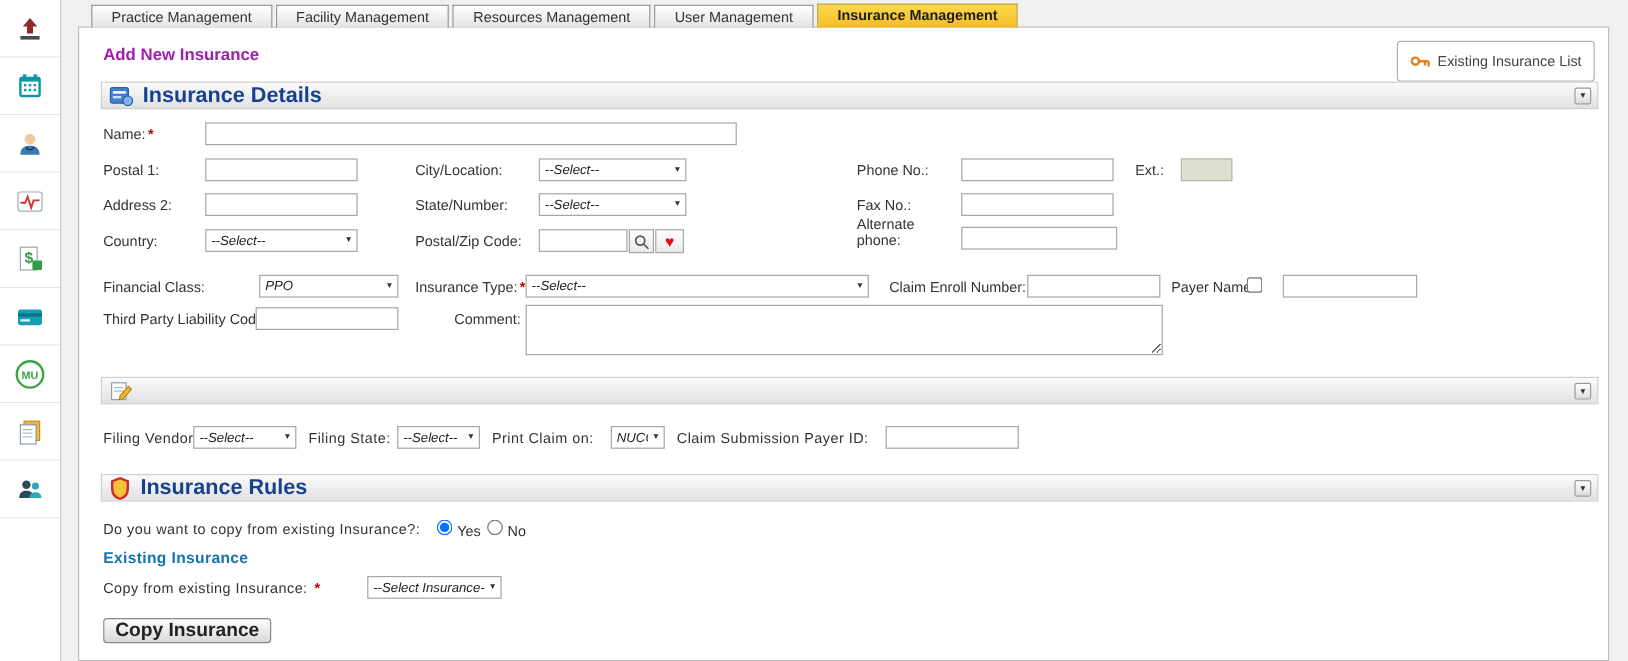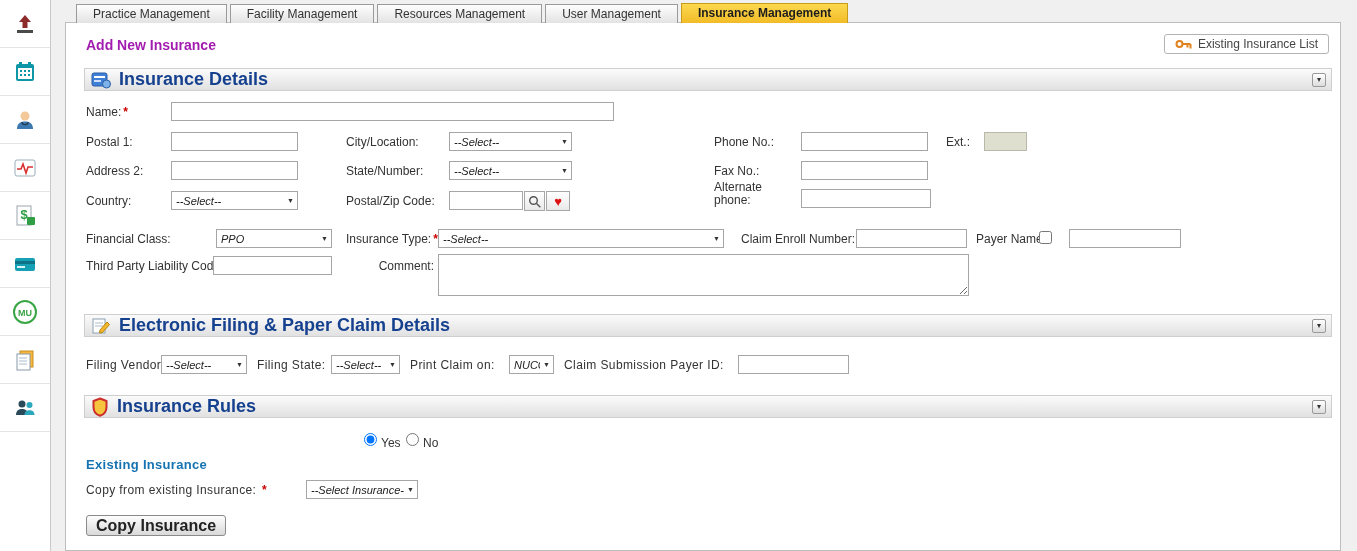--- a/index.html
+++ b/index.html
@@ -13,21 +13,21 @@
 
   
   .tabbar{position:absolute;left:76px;top:3px;display:flex;gap:3px;align-items:flex-end;z-index:3;}
   .tab{height:19px;line-height:18px;padding:0 16px;background:linear-gradient(#fefefe,#e3e3e3);
        border:1px solid #9a9a9a;border-bottom:none;color:#333;cursor:pointer;white-space:nowrap;}
   .tab.active{background:linear-gradient(#fcd84e,#f2bc28);border-color:#c79c1b;font-weight:bold;color:#1d1d1d;height:20px;line-height:19px;}
 
   
   .panel{position:absolute;left:65px;top:22px;width:1276px;height:529px;background:#fff;border:1px solid #bdbdbd;z-index:2;}
   .page-title{position:absolute;left:20px;top:14px;font-size:14px;font-weight:bold;color:#a21caf;}
-  .btn-existing{position:absolute;right:11px;top:11px;height:20px;display:flex;align-items:center;gap:6px;
+  .btn-existing{position:absolute;right:11px;top:11px;height:34px;display:flex;align-items:center;gap:6px;
        padding:0 10px;border:1px solid #b3b3b3;border-radius:3px;background:#fff;font-size:12px;color:#444;cursor:pointer;}
 
   .sec-bar{position:absolute;left:18px;width:1248px;height:23px;background:linear-gradient(#fbfbfb,#e1e1e1);
        border:1px solid #cfcfcf;display:flex;align-items:center;padding:0 6px;gap:8px;}
   .sec-title{font-size:18px;font-weight:bold;color:#16418f;}
   .collapse-btn{position:absolute;right:5px;top:4px;width:14px;height:14px;border:1px solid #9a9a9a;border-radius:2px;
        background:linear-gradient(#ffffff,#dcdcdc);font-size:8px;line-height:12px;text-align:center;color:#333;cursor:pointer;}
 
   .lbl{position:absolute;font-size:12px;color:#333;white-space:nowrap;}
   .sp{letter-spacing:0.4px;}
@@ -222,21 +222,20 @@
   <div class="lbl" style="left:300px;top:236px;width:68px;text-align:right;">Comment:</div>
   <textarea class="ta" style="left: 372px; top: 231px; width: 531px; height: 42px;"></textarea>
 
   <div class="sec-bar" style="top:291px;">
     <svg width="20" height="18">
         <rect x="2" y="2" width="12" height="14" fill="#fff" stroke="#8aa0b0"></rect>
         <line x1="4" y1="6" x2="12" y2="6" stroke="#aabccc"></line>
         <line x1="4" y1="9" x2="12" y2="9" stroke="#aabccc"></line>
         <path d="M9 13 L16 5 L18.5 7.5 L11.5 15.5 L8.5 16 Z" fill="#f2b72e" stroke="#b8860b"></path>
       </svg>
-    <span class="sec-title">Electronic Filing &amp; Paper Claim Details</span>
     <div class="collapse-btn"><span>▾</span></div>
   </div>
 
   <div class="lbl sp" style="left:20px;top:335px;">Filing Vendor:</div>
   <div class="sel" style="left:95px;top:332px;width:86px;">
     <span class="sel-text">--Select--</span>
       <span class="sel-arrow">▼</span>
   </div>
   <div class="lbl sp" style="left:191px;top:335px;">Filing State:</div>
   <div class="sel" style="left:265px;top:332px;width:69px;">
@@ -252,20 +251,21 @@
   <input class="inp" style="left: 672px; top: 332px; width: 111px;" value="">
 
   <div class="sec-bar" style="top:372px;">
     <svg width="18" height="20">
         <path d="M9 1.5 L15.5 4 V10 C15.5 14.8 12.8 17.6 9 18.7 C5.2 17.6 2.5 14.8 2.5 10 V4 Z" fill="#f5c33c" stroke="#cc2b2b" stroke-width="2"></path>
       </svg>
     <span class="sec-title">Insurance Rules</span>
     <div class="collapse-btn"><span>▾</span></div>
   </div>
 
+  <div class="lbl sp" style="left:20px;top:411px;">Do you want to copy from existing Insurance?:</div>
   <input type="radio" name="copyopt" class="radio" style="left: 298px; top: 410px;" checked="">
   <div class="lbl" style="left:315px;top:413px;">Yes</div>
   <input type="radio" name="copyopt" class="radio" style="left: 340px; top: 410px;">
   <div class="lbl" style="left:357px;top:413px;">No</div>
 
   <div class="heading-blue" style="left:20px;top:434px;">Existing Insurance</div>
 
   <div class="lbl sp" style="left:20px;top:460px;"><span>Copy from existing Insurance:</span> <span class="req">*</span></div>
   <div class="sel" style="left:240px;top:457px;width:112px;">
     <span class="sel-text">--Select Insurance--</span>

